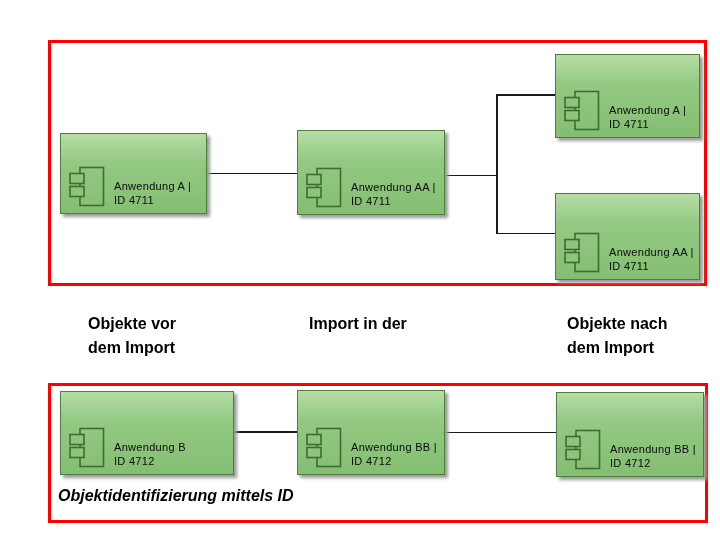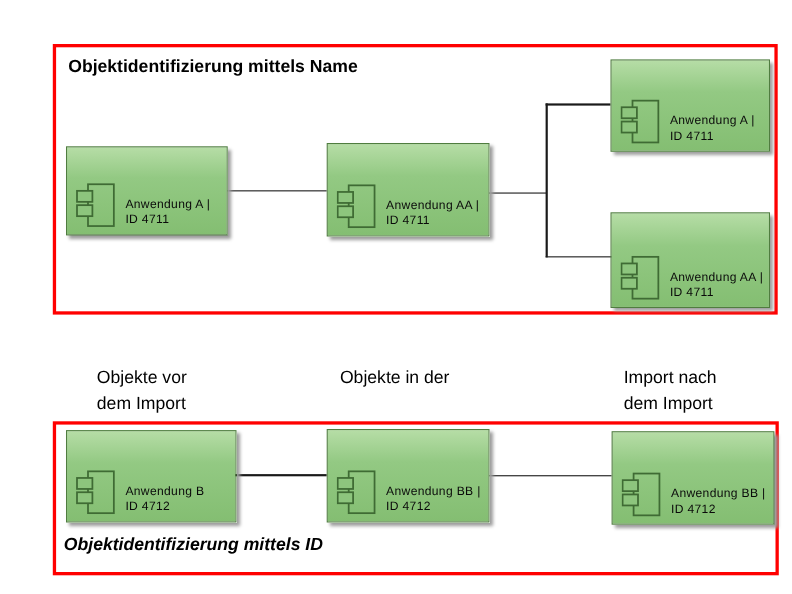--- a/index.html
+++ b/index.html
@@ -38,21 +38,21 @@
     background: linear-gradient(180deg, #b6dda6 0%, #93c983 35%, #8cc47b 65%, #84be72 100%);
     box-shadow: 3px 3px 3px #9c9c9c;
     display: flex;
     align-items: flex-end;
     padding: 7px 6px 6px 8px;
   }
   .node-1 { left: 60px;  top: 133px; width: 147px; height: 81px; }
   .node-2 { left: 297px; top: 130px; width: 148px; height: 85px; }
   .node-3 { left: 555px; top: 54px;  width: 145px; height: 84px; }
   .node-4 { left: 555px; top: 193px; width: 145px; height: 87px; }
-  .node-5 { left: 60px;  top: 391px; width: 155px; height: 84px; }
+  .node-5 { left: 60px;  top: 391px; width: 174px; height: 84px; }
   .node-6 { left: 297px; top: 390px; width: 148px; height: 85px; }
   .node-7 { left: 556px; top: 392px; width: 148px; height: 85px; }
 
   .node-icon { flex: 0 0 auto; width: 36px; height: 41px; }
 
   .node-text {
     margin-left: 9px;
     margin-top: 1px;
     font-size: 11px;
     line-height: 14px;
@@ -72,37 +72,35 @@
   .c2 { left: 445px; top: 174.5px; width: 52px;  }
   .v1 { left: 496px; top: 94px;    height: 140px; }
   .c3 { left: 496px; top: 94px;    width: 59px;  }
   .c4 { left: 496px; top: 232.5px; width: 60px;  }
   .c5 { left: 207px; top: 431px;   width: 90px;  }
   .c6 { left: 445px; top: 431.5px; width: 111px; }
 
   .column-label {
     position: absolute;
     font-size: 16px;
-    font-weight: normal;
+    font-weight: bold;
     line-height: 24px;
     color: #000000;
     white-space: nowrap;
-    margin-top: 20px;
   }
   .label-before { left: 88px;  top: 312px; }
   .label-excel  { left: 309px; top: 312px; }
   .label-after  { left: 567px; top: 312px; }
 </style>
 </head>
 <body>
 
 <div class="canvas">
 
   <div class="section-frame frame-top"></div>
-  <div class="section-title title-top">Objektidentifizierung mittels Name</div>
 
   <div class="section-frame frame-bottom"></div>
   <div class="section-title title-bottom">Objektidentifizierung mittels ID</div>
 
   <div class="connector conn-h c1"></div>
   <div class="connector conn-h c2"></div>
   <div class="connector conn-v v1"></div>
   <div class="connector conn-h c3"></div>
   <div class="connector conn-h c4"></div>
 
@@ -192,21 +190,21 @@
       <div>ID 4712</div>
     </div>
   </div>
 
   <div class="column-label label-before">
     <div>Objekte vor</div>
     <div>dem Import</div>
   </div>
 
   <div class="column-label label-excel">
-    <div>Objekte in der</div>
+    <div>Import in der</div>
   </div>
 
   <div class="column-label label-after">
-    <div>Import nach</div>
+    <div>Objekte nach</div>
     <div>dem Import</div>
   </div>
 
 </div>
 
 </body></html>

